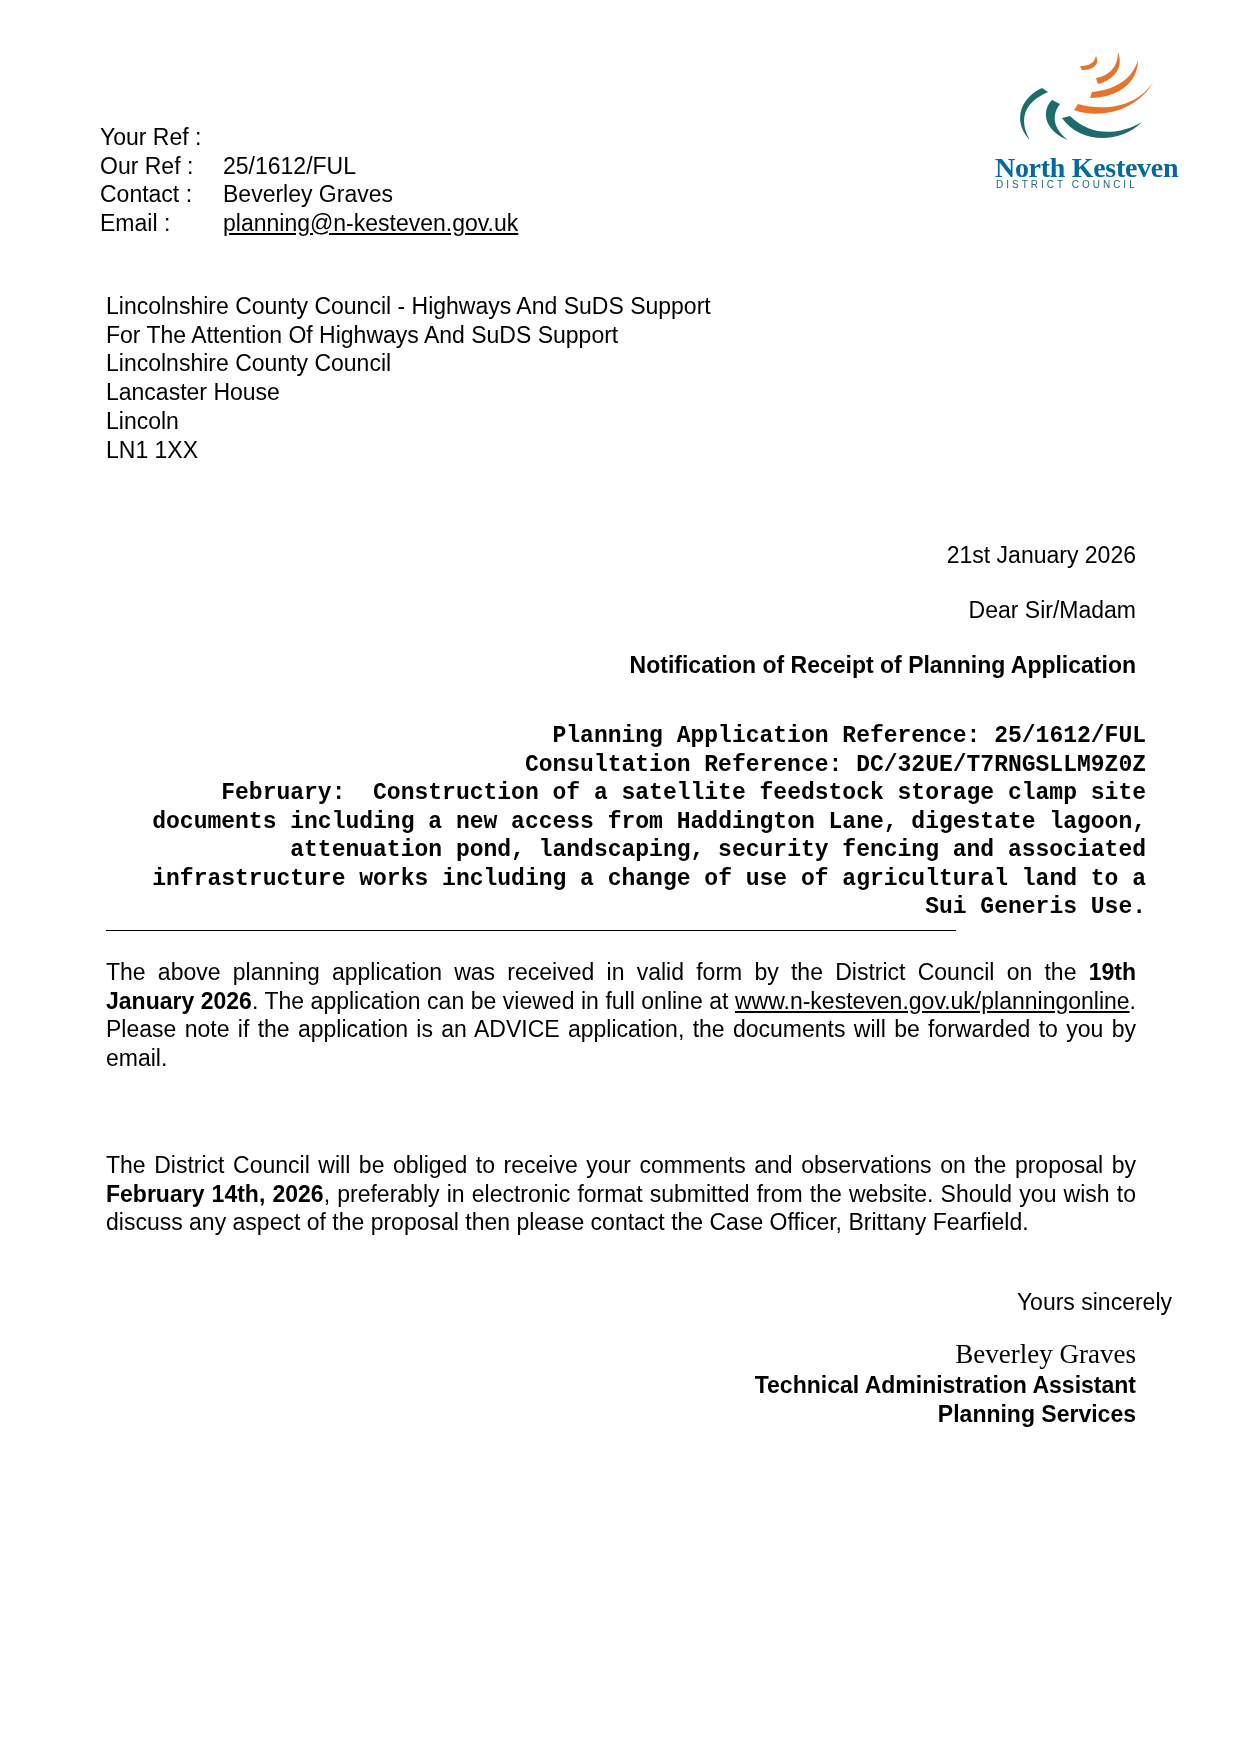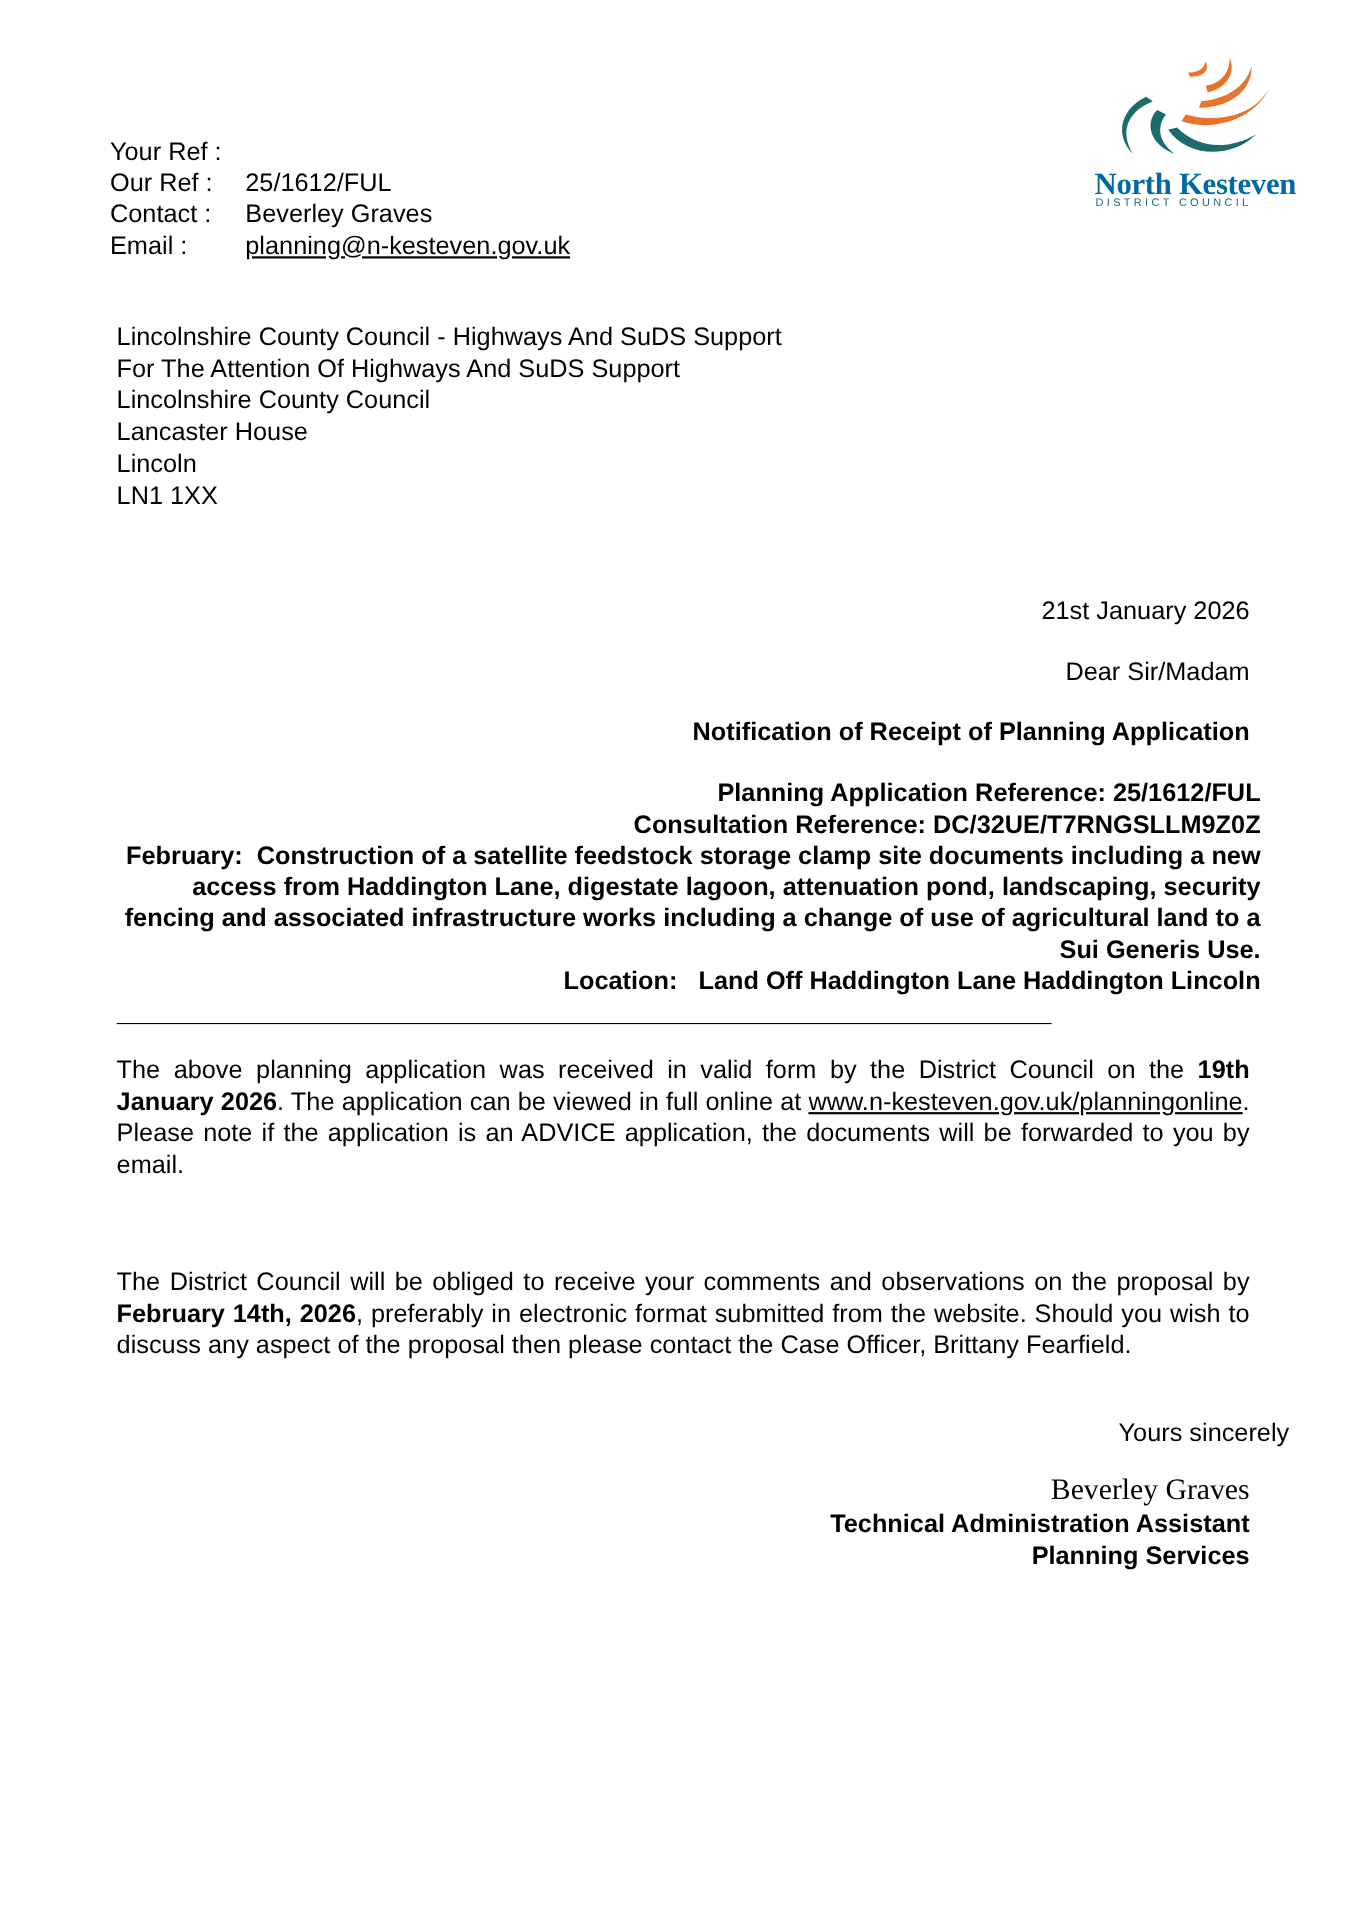--- a/index.html
+++ b/index.html
@@ -67,36 +67,32 @@
   <span class="line">Lancaster House</span>
   <span class="line">Lincoln</span>
   <span class="line">LN1 1XX</span>
 </div>
 
 <div class="p" style="top:541px;">21st January 2026</div>
 <div class="p" style="top:596px;">Dear Sir/Madam</div>
 
 <div class="p b" style="top:651px;">Notification of Receipt of Planning Application</div>
 
-<div class="p b" style="top:706px; width:1040px;">
+<div class="p b" style="top:722px; width:1040px;font-family:Liberation Mono, monospace;">
   <span class="line">
     <span>Planning Application Reference:</span>
     <span>25/1612/FUL</span>
   </span>
   <span class="line">
     <span>Consultation Reference:</span>
     <span>DC/32UE/T7RNGSLLM9Z0Z</span>
   </span>
   <span class="line">
     <span>February:</span>&nbsp;
     <span>Construction of a satellite feedstock storage clamp site documents including a new access from Haddington Lane, digestate lagoon, attenuation pond, landscaping, security fencing and associated infrastructure works including a change of use of agricultural land to a Sui Generis Use.</span>
-  </span>
-  <span class="line">
-    <span>Location:</span>&nbsp;&nbsp;
-    <span>Land Off Haddington Lane Haddington Lincoln</span>
   </span>
 </div>
 
 <div class="rule"></div>
 
 <div class="p just" style="top:958px;">
   <span>The above planning application was received in valid form by the District Council on the </span><span class="b">19th January 2026</span><span>. The application can be viewed in full online at </span><span class="u">www.n-kesteven.gov.uk/planningonline</span><span>. Please note if the application is an ADVICE application, the documents will be forwarded to you by email.</span>
 </div>
 
 <div class="p just" style="top:1151px;">

